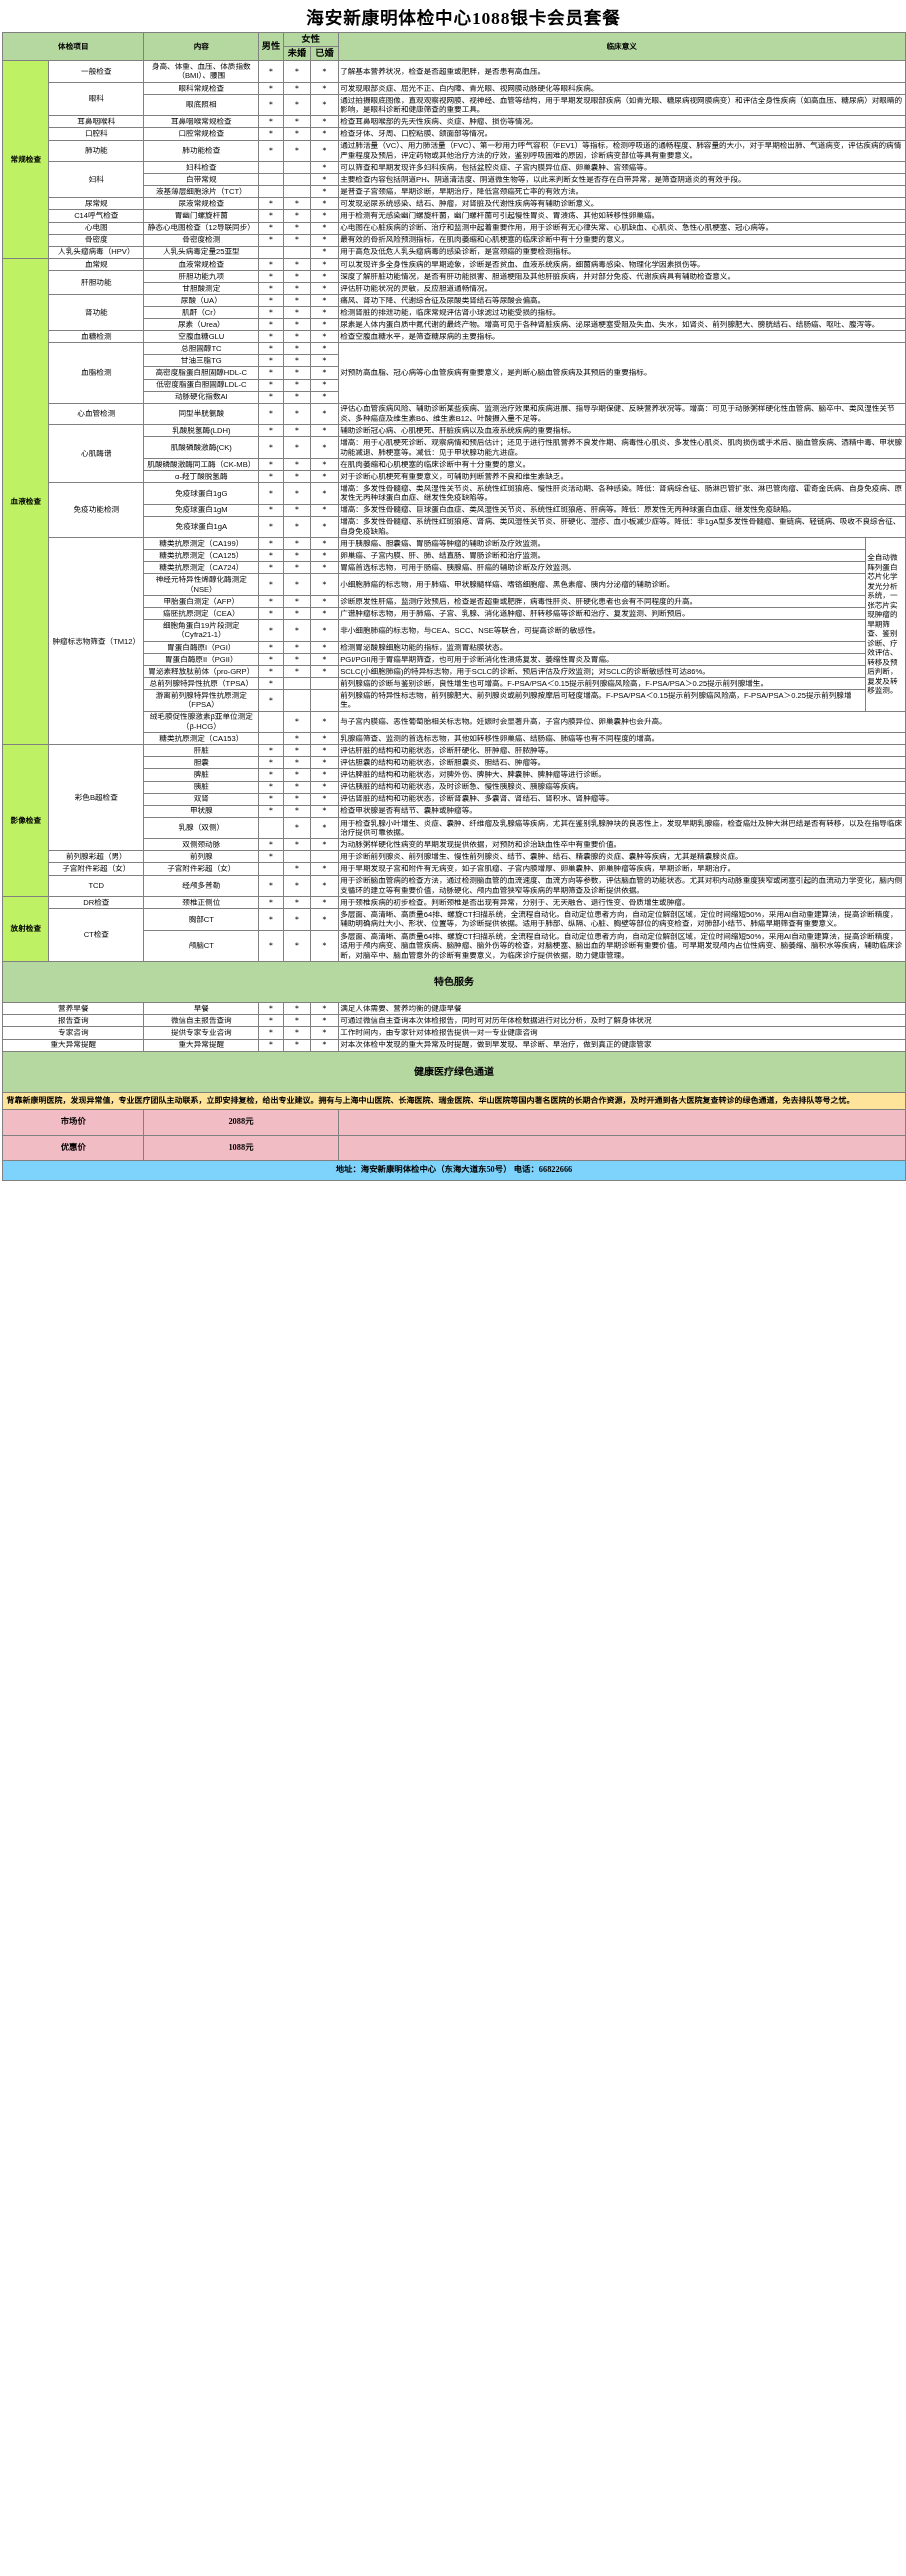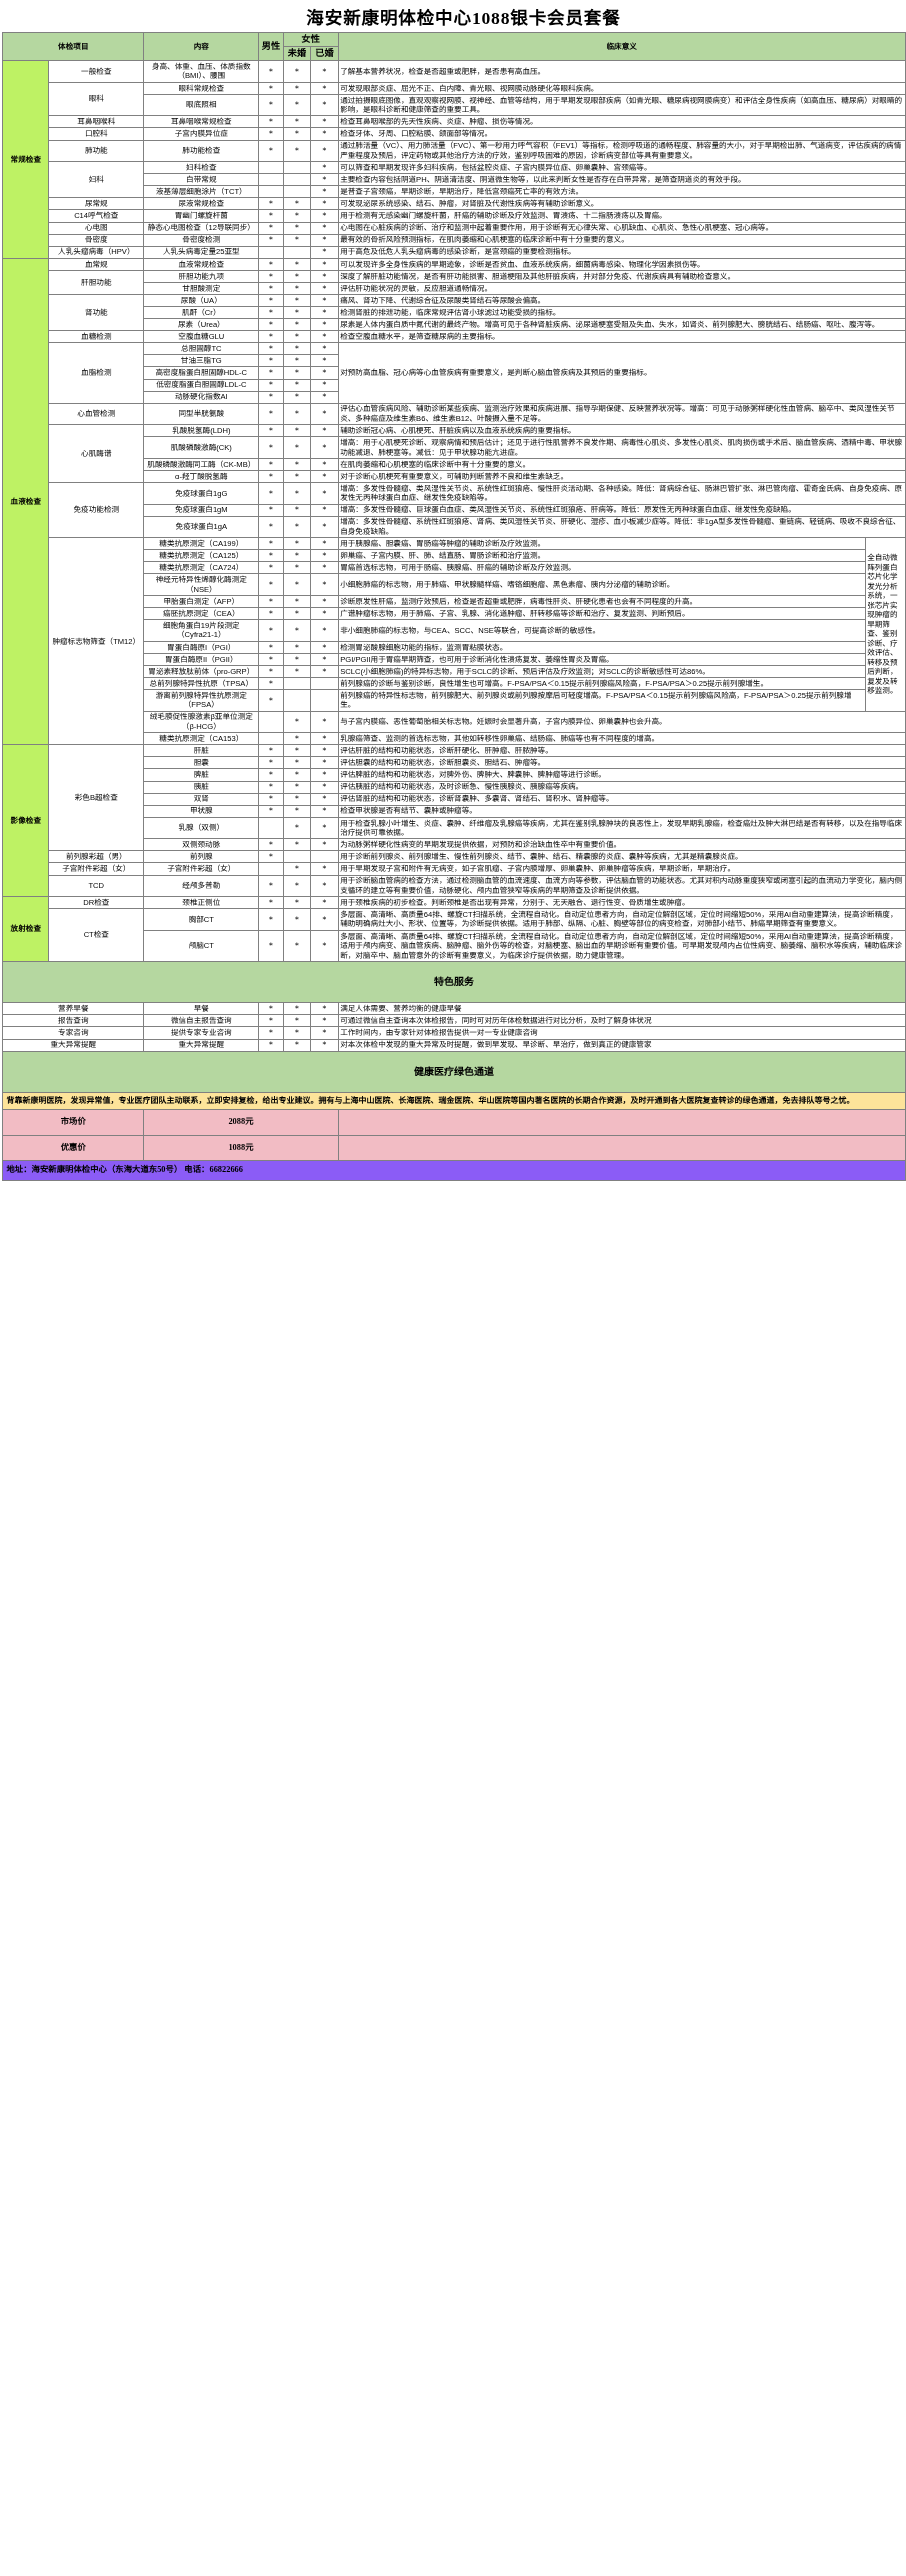--- a/index.html
+++ b/index.html
@@ -87,22 +87,22 @@
   tr.price td{
     background:#f2bcc4;
     text-align:center;
     font-weight:bold;
     font-size:8.4px;
     font-family:"Liberation Serif","DejaVu Serif",serif;
     height:23px;
   }
   tr.price td.blank{background:#f2bcc4;}
   tr.addr td{
-    background:#8b5cf6;
-    text-align:left;
+    background:#7dd3fc;
+    text-align:center;
     font-size:8.4px;
     font-weight:bold;
     padding:3.8px 3.1px;
     font-family:"Liberation Serif","DejaVu Serif",serif;
   }
 </style>
 </head>
 <body>
 
 <div class="page">
@@ -163,21 +163,21 @@
         <tr>
           <td class="grp" rowspan="1">耳鼻咽喉科</td>
           <td class="item">耳鼻咽喉常规检查</td>
           <td class="mark">*</td>
           <td class="mark">*</td>
           <td class="mark">*</td>
           <td class="note" colspan="2">检查耳鼻咽喉部的先天性疾病、炎症、肿瘤、损伤等情况。</td>
         </tr>
         <tr>
           <td class="grp" rowspan="1">口腔科</td>
-          <td class="item">子宫内膜异位症</td>
+          <td class="item">口腔常规检查</td>
           <td class="mark">*</td>
           <td class="mark">*</td>
           <td class="mark">*</td>
           <td class="note" colspan="2">检查牙体、牙周、口腔粘膜、颌面部等情况。</td>
         </tr>
         <tr>
           <td class="grp" rowspan="1">肺功能</td>
           <td class="item">肺功能检查</td>
           <td class="mark">*</td>
           <td class="mark">*</td>
@@ -213,21 +213,21 @@
           <td class="mark">*</td>
           <td class="mark">*</td>
           <td class="note" colspan="2">可发现泌尿系统感染、结石、肿瘤，对肾脏及代谢性疾病等有辅助诊断意义。</td>
         </tr>
         <tr>
           <td class="grp" rowspan="1">C14呼气检查</td>
           <td class="item">胃幽门螺旋杆菌</td>
           <td class="mark">*</td>
           <td class="mark">*</td>
           <td class="mark">*</td>
-          <td class="note" colspan="2">用于检测有无感染幽门螺旋杆菌，肝癌的辅助诊断及疗效监测、胃溃疡、十二指肠溃疡以及胃癌。</td>
+          <td class="note" colspan="2">用于检测有无感染幽门螺旋杆菌，幽门螺杆菌可引起慢性胃炎、胃溃疡、其他如转移性卵巢癌。</td>
         </tr>
         <tr>
           <td class="grp" rowspan="1">心电图</td>
           <td class="item">静态心电图检查（12导联同步）</td>
           <td class="mark">*</td>
           <td class="mark">*</td>
           <td class="mark">*</td>
           <td class="note" colspan="2">心电图在心脏疾病的诊断、治疗和监测中起着重要作用，用于诊断有无心律失常、心肌缺血、心肌炎、急性心肌梗塞、冠心病等。</td>
         </tr>
         <tr>

